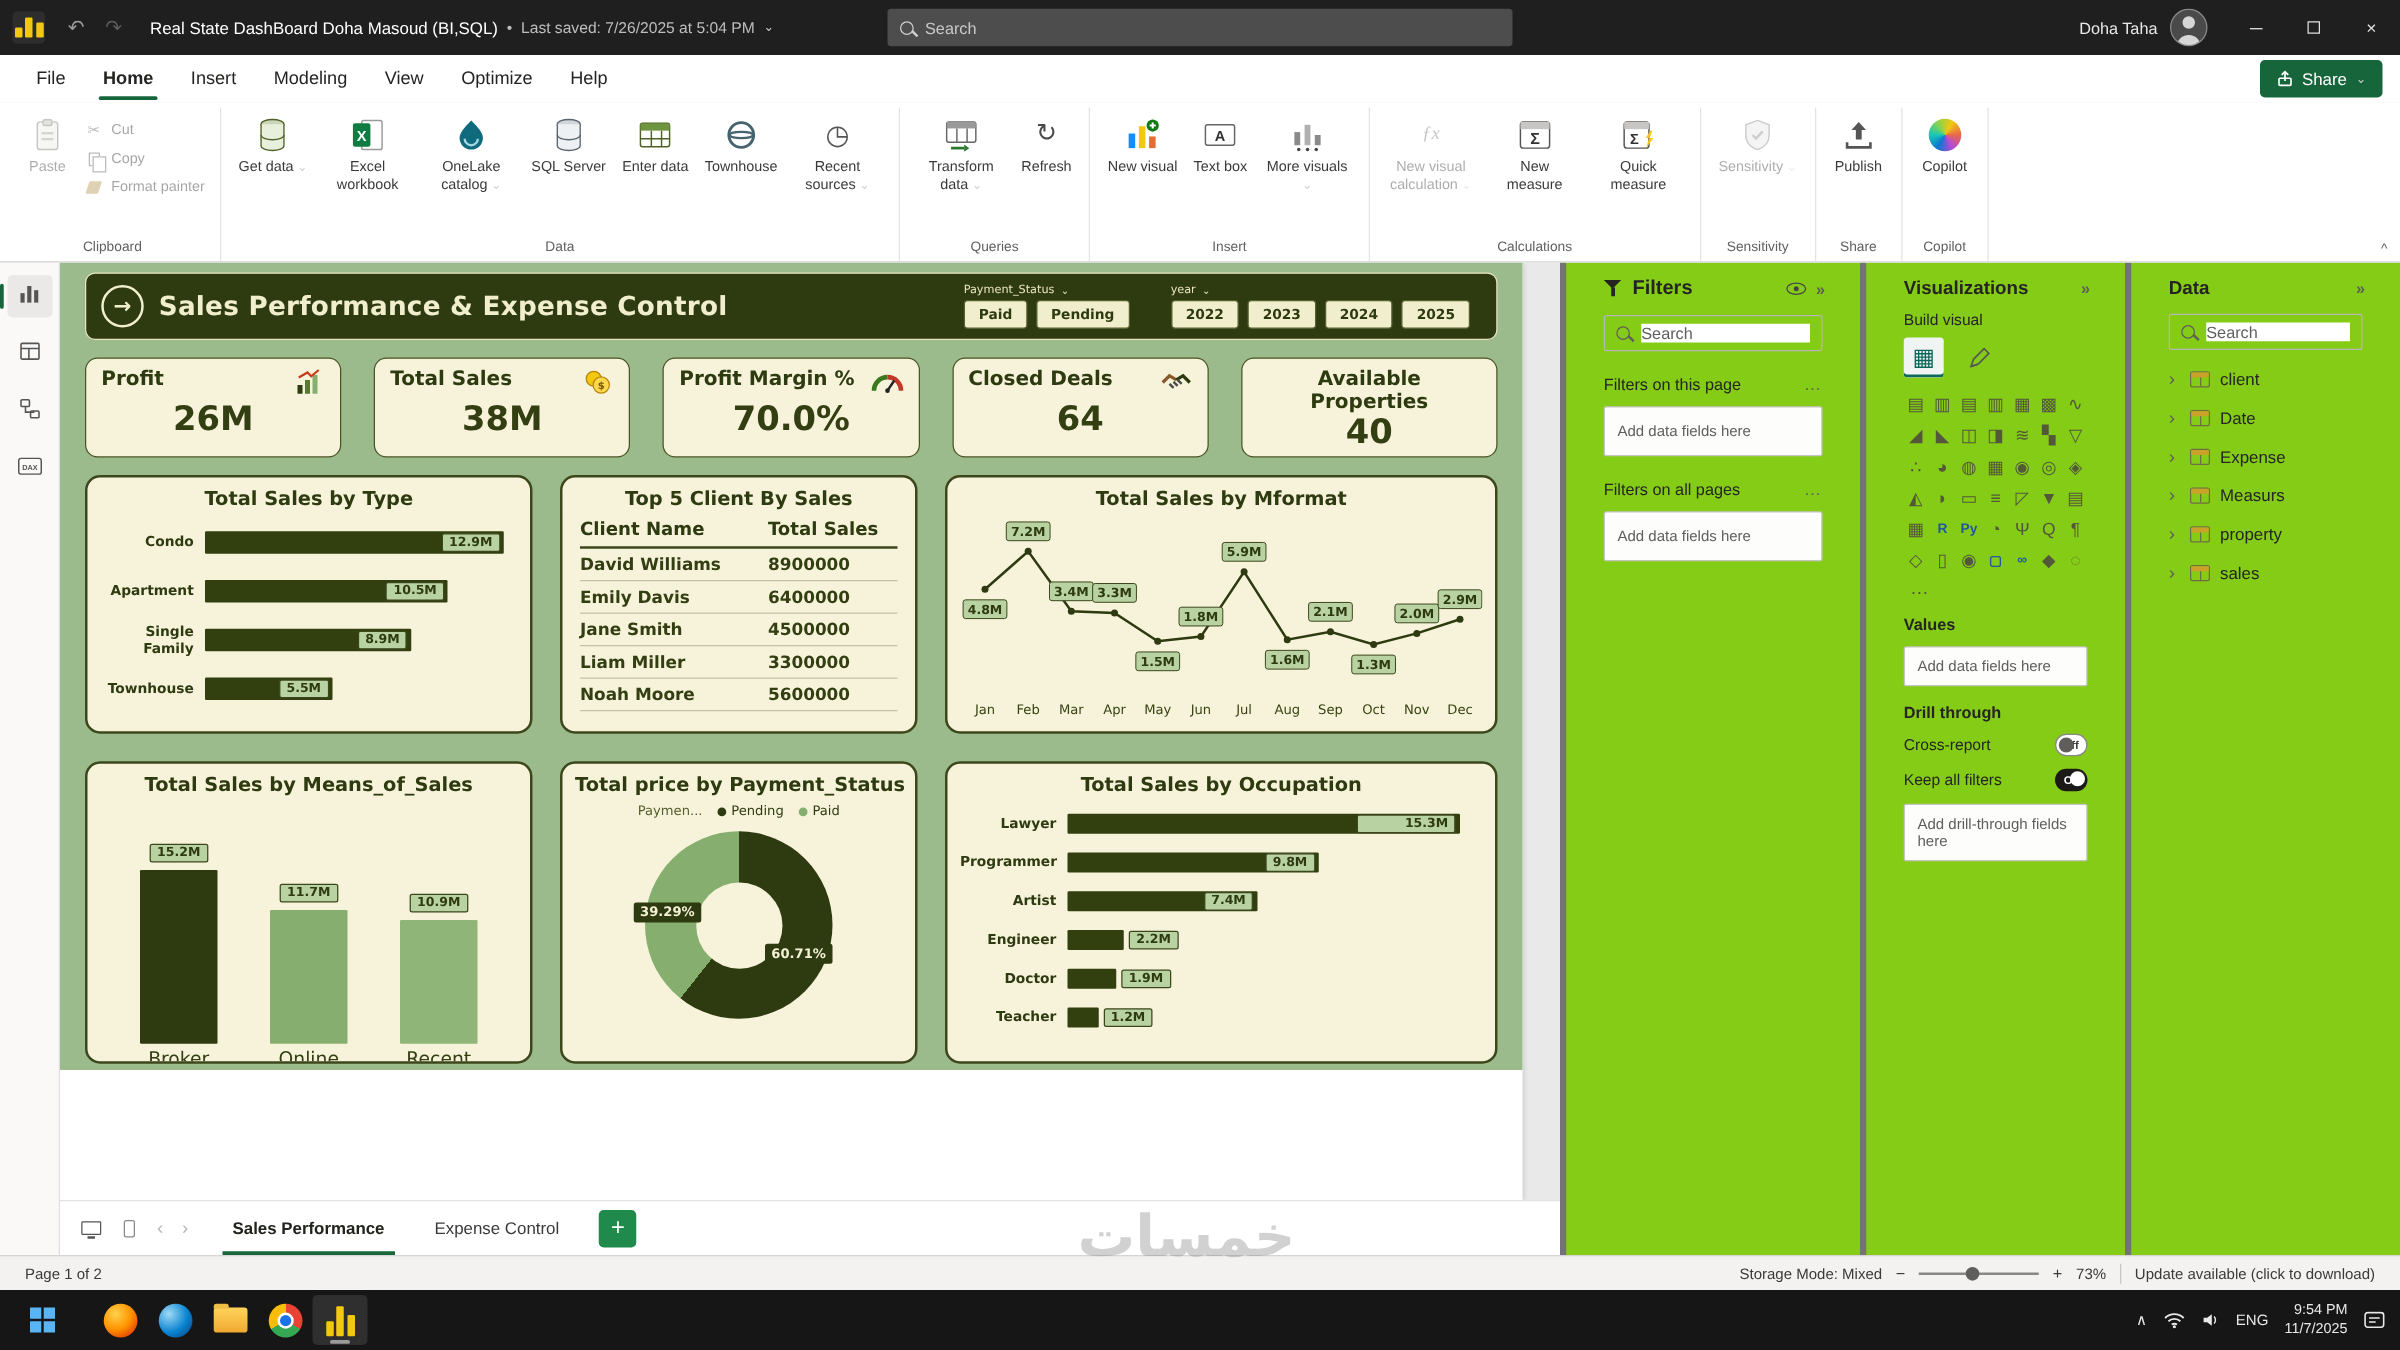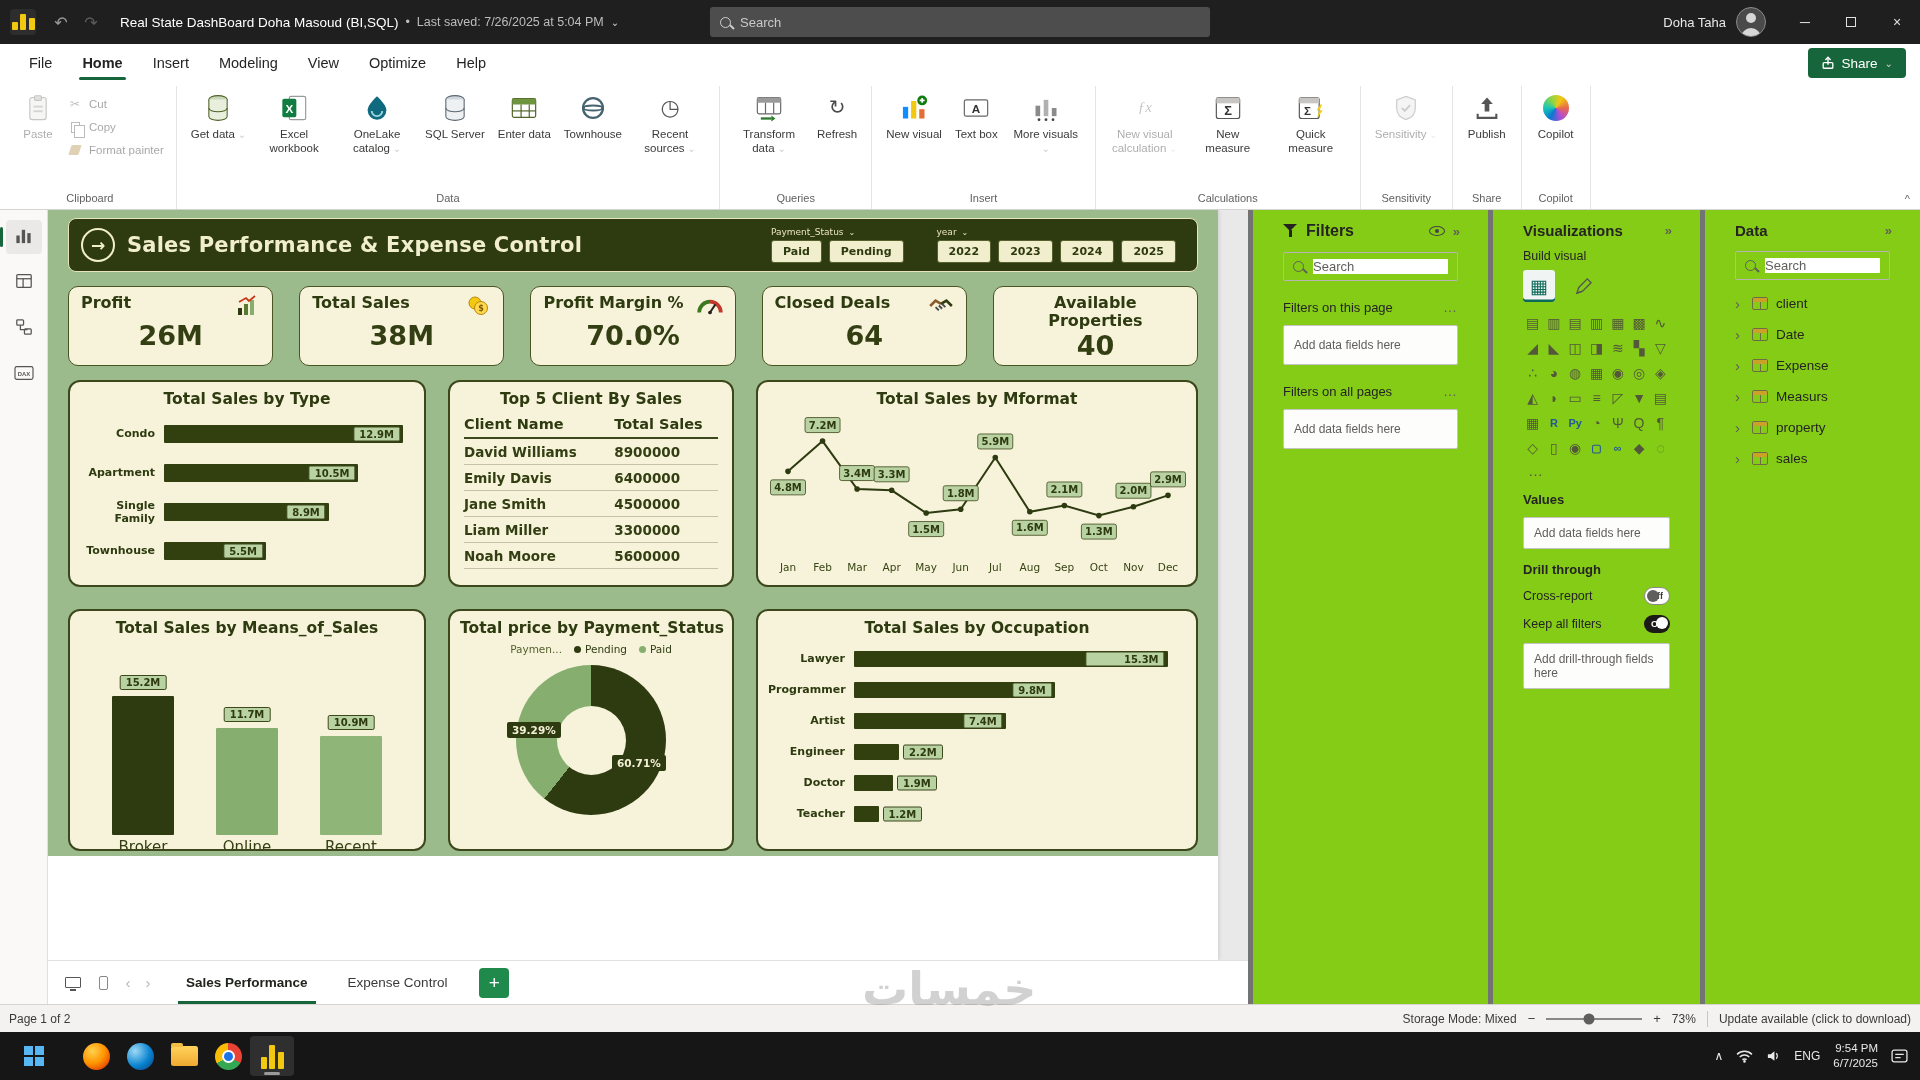--- a/index.html
+++ b/index.html
@@ -166,21 +166,21 @@
   .monitor-ic::after { content:""; position:absolute; left:4px; bottom:-4px; width:6px; height:2.5px; background:#555; }
   .phone-ic { width:9px; height:14px; border:1.4px solid #8a8886; border-radius:2px; display:block; }
   .tr-arrow { width:20px; text-align:center; color:#b8b6b4; font-size:15px; }
   #tabs { display:flex; height:100%; margin-left:8px; }
   .tab { height:100%; display:flex; align-items:center; padding:0 20px; font-size:13.5px; color:#3b3a39; position:relative; white-space:nowrap; }
   .tab.active { font-weight:700; color:#20241c; }
   .tab.active::after { content:""; position:absolute; left:12px; right:12px; bottom:0; height:3px; background:#17663b; }
   .tab-add { width:30px; height:30px; background:#1f8a4c; border:none; border-radius:4px; color:#fff; font-size:19px; display:flex; align-items:center; justify-content:center; margin-left:12px; font-family:inherit; }
 
   
-  .statusbar { height:28px; background:#f3f2f1; border-top:1px solid #d6d5d4; display:flex; align-items:center; font-size:12px; color:#3b3a39; padding:0 9px; flex:0 0 auto; }
+  .statusbar { height:28px; background:#f3f2f1; border-top:1px solid #d6d5d4; display:flex; align-items:center; font-size:12px; color:#3b3a39; padding:0 20px; flex:0 0 auto; }
   .sb-right { margin-left:auto; display:flex; align-items:center; gap:11px; }
   .sb-slider { width:96px; height:2px; background:#8a8886; position:relative; }
   .sb-knob { position:absolute; left:44%; top:50%; transform:translate(-50%,-50%); width:11px; height:11px; border-radius:50%; background:#605e5c; }
   .sb-sep { width:1px; height:16px; background:#c8c6c4; }
   .sb-zoomsign { font-size:13px; color:#3b3a39; }
 
   
   .taskbar { height:48px; background:#161616; display:flex; align-items:center; padding:0 12px; color:#e8e8e8; flex:0 0 auto; }
   .task-tile { width:44px; height:40px; border-radius:4px; display:flex; align-items:center; justify-content:center; position:relative; }
   .task-tile.active { background:#2f2f2f; }
@@ -1061,21 +1061,21 @@
           <path d="M1 4a10 10 0 0 1 14 0M3.5 6.5a6.5 6.5 0 0 1 9 0M6 9a3.5 3.5 0 0 1 4 0" stroke="#e8e8e8" fill="none" stroke-width="1.4"></path>
           <circle cx="8" cy="10.6" r="1.2" fill="#e8e8e8"></circle>
         </svg>
       <svg viewBox="0 0 16 12" width="15" height="12">
           <path d="M2 4h3l4-3v10l-4-3H2z" fill="#e8e8e8"></path>
           <path d="M11 3a5 5 0 0 1 0 6" stroke="#e8e8e8" fill="none" stroke-width="1.2"></path>
         </svg>
       <span class="tray-lang">ENG</span>
       <span class="tray-time">
         <span>9:54 PM</span><br>
-        <span>6/7/2025</span>
+        <span>11/7/2025</span>
       </span>
       <svg viewBox="0 0 16 14" width="17" height="15">
           <rect x="1" y="1" width="14" height="11" rx="2" fill="none" stroke="#e8e8e8" stroke-width="1.2"></rect>
           <path d="M4 5h8M4 8h5" stroke="#e8e8e8" stroke-width="1.1"></path>
         </svg>
     </div>
   </div>
 
   <div class="watermark">خمسات</div>
 </div>

